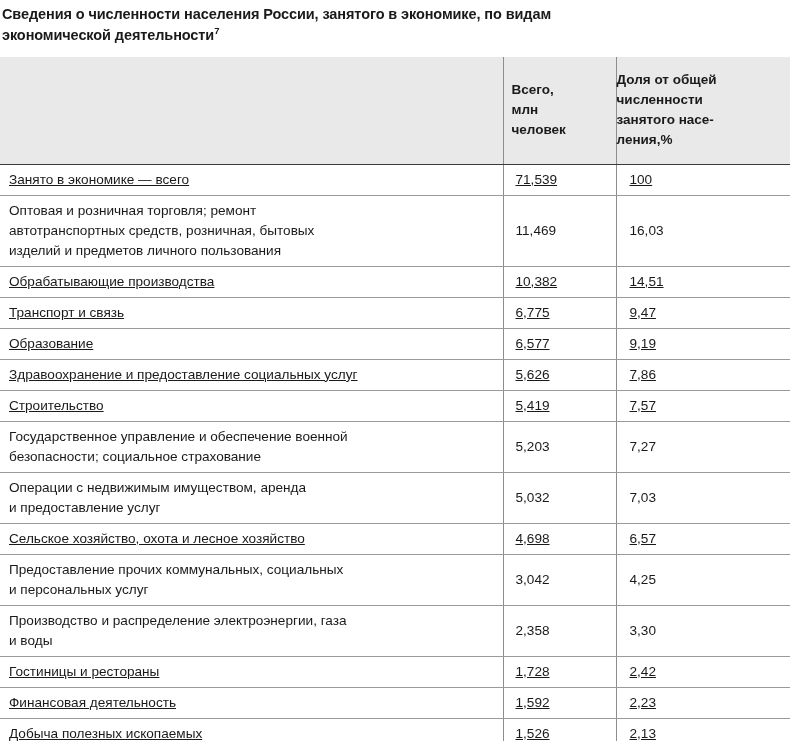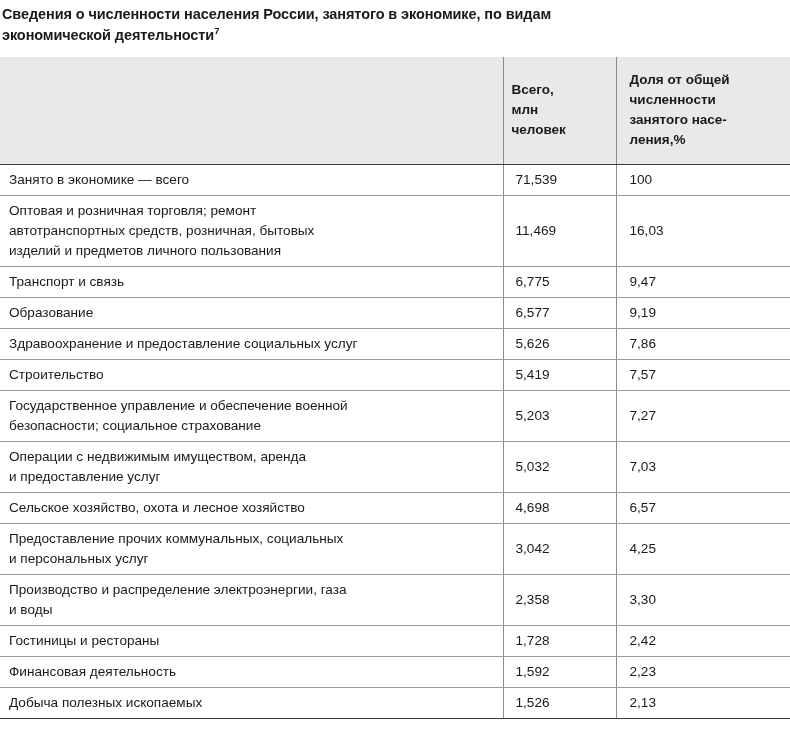--- a/index.html
+++ b/index.html
@@ -74,21 +74,20 @@
   .table thead th.h-name {
     padding-left: 9px;
   }
   .table thead th.h-total {
     border-left: 1.3px solid #8d8d8d;
     padding-left: 8px;
     padding-right: 6px;
   }
   .table thead th.h-share {
     border-left: 1.3px solid #8d8d8d;
-    padding-left: 13px;
     padding-right: 8px;
   }
   .hdr-lines { display: block; }
   .hdr-lines span { display: block; white-space: pre; }
 
   
   .table tbody td {
     border-bottom: 1.4px solid #9a9a9a;
     font-size: 13.6px;
     line-height: 20px;
@@ -103,21 +102,21 @@
   .table tbody td.d-total {
     border-left: 1.3px solid #8d8d8d;
     padding-left: 12px;
     padding-right: 6px;
   }
   .table tbody td.d-share {
     border-left: 1.3px solid #8d8d8d;
     padding-left: 13px;
     padding-right: 24px;
   }
-  .table tbody tr.r1 td { height: 30px; }
+  .table tbody tr.r1 td { height: 30px; text-decoration: underline; }
   .table tbody tr.r2 td { height: 46px; }
   .table tbody tr.r3 td { height: 68px; }
 
   .name-lines span { display: block; white-space: pre; }
 </style>
 </head>
 <body>
 
 <div class="page">
 
@@ -157,20 +156,25 @@
           <td class="d-name"><span class="name-lines"><span>Занято в экономике — всего</span></span></td>
           <td class="d-total">71,539</td>
           <td class="d-share">100</td>
         </tr>
         <tr class="r3">
           <td class="d-name"><span class="name-lines"><span>Оптовая и розничная торговля; ремонт</span><span>автотранспортных средств, розничная, бытовых</span><span>изделий и предметов личного пользования</span></span></td>
           <td class="d-total">11,469</td>
           <td class="d-share">16,03</td>
         </tr>
         <tr class="r1">
+          <td class="d-name"><span class="name-lines"><span>Обрабатывающие производства</span></span></td>
+          <td class="d-total">10,382</td>
+          <td class="d-share">14,51</td>
+        </tr>
+        <tr class="r1">
           <td class="d-name"><span class="name-lines"><span>Транспорт и связь</span></span></td>
           <td class="d-total">6,775</td>
           <td class="d-share">9,47</td>
         </tr>
         <tr class="r1">
           <td class="d-name"><span class="name-lines"><span>Образование</span></span></td>
           <td class="d-total">6,577</td>
           <td class="d-share">9,19</td>
         </tr>
         <tr class="r1">

